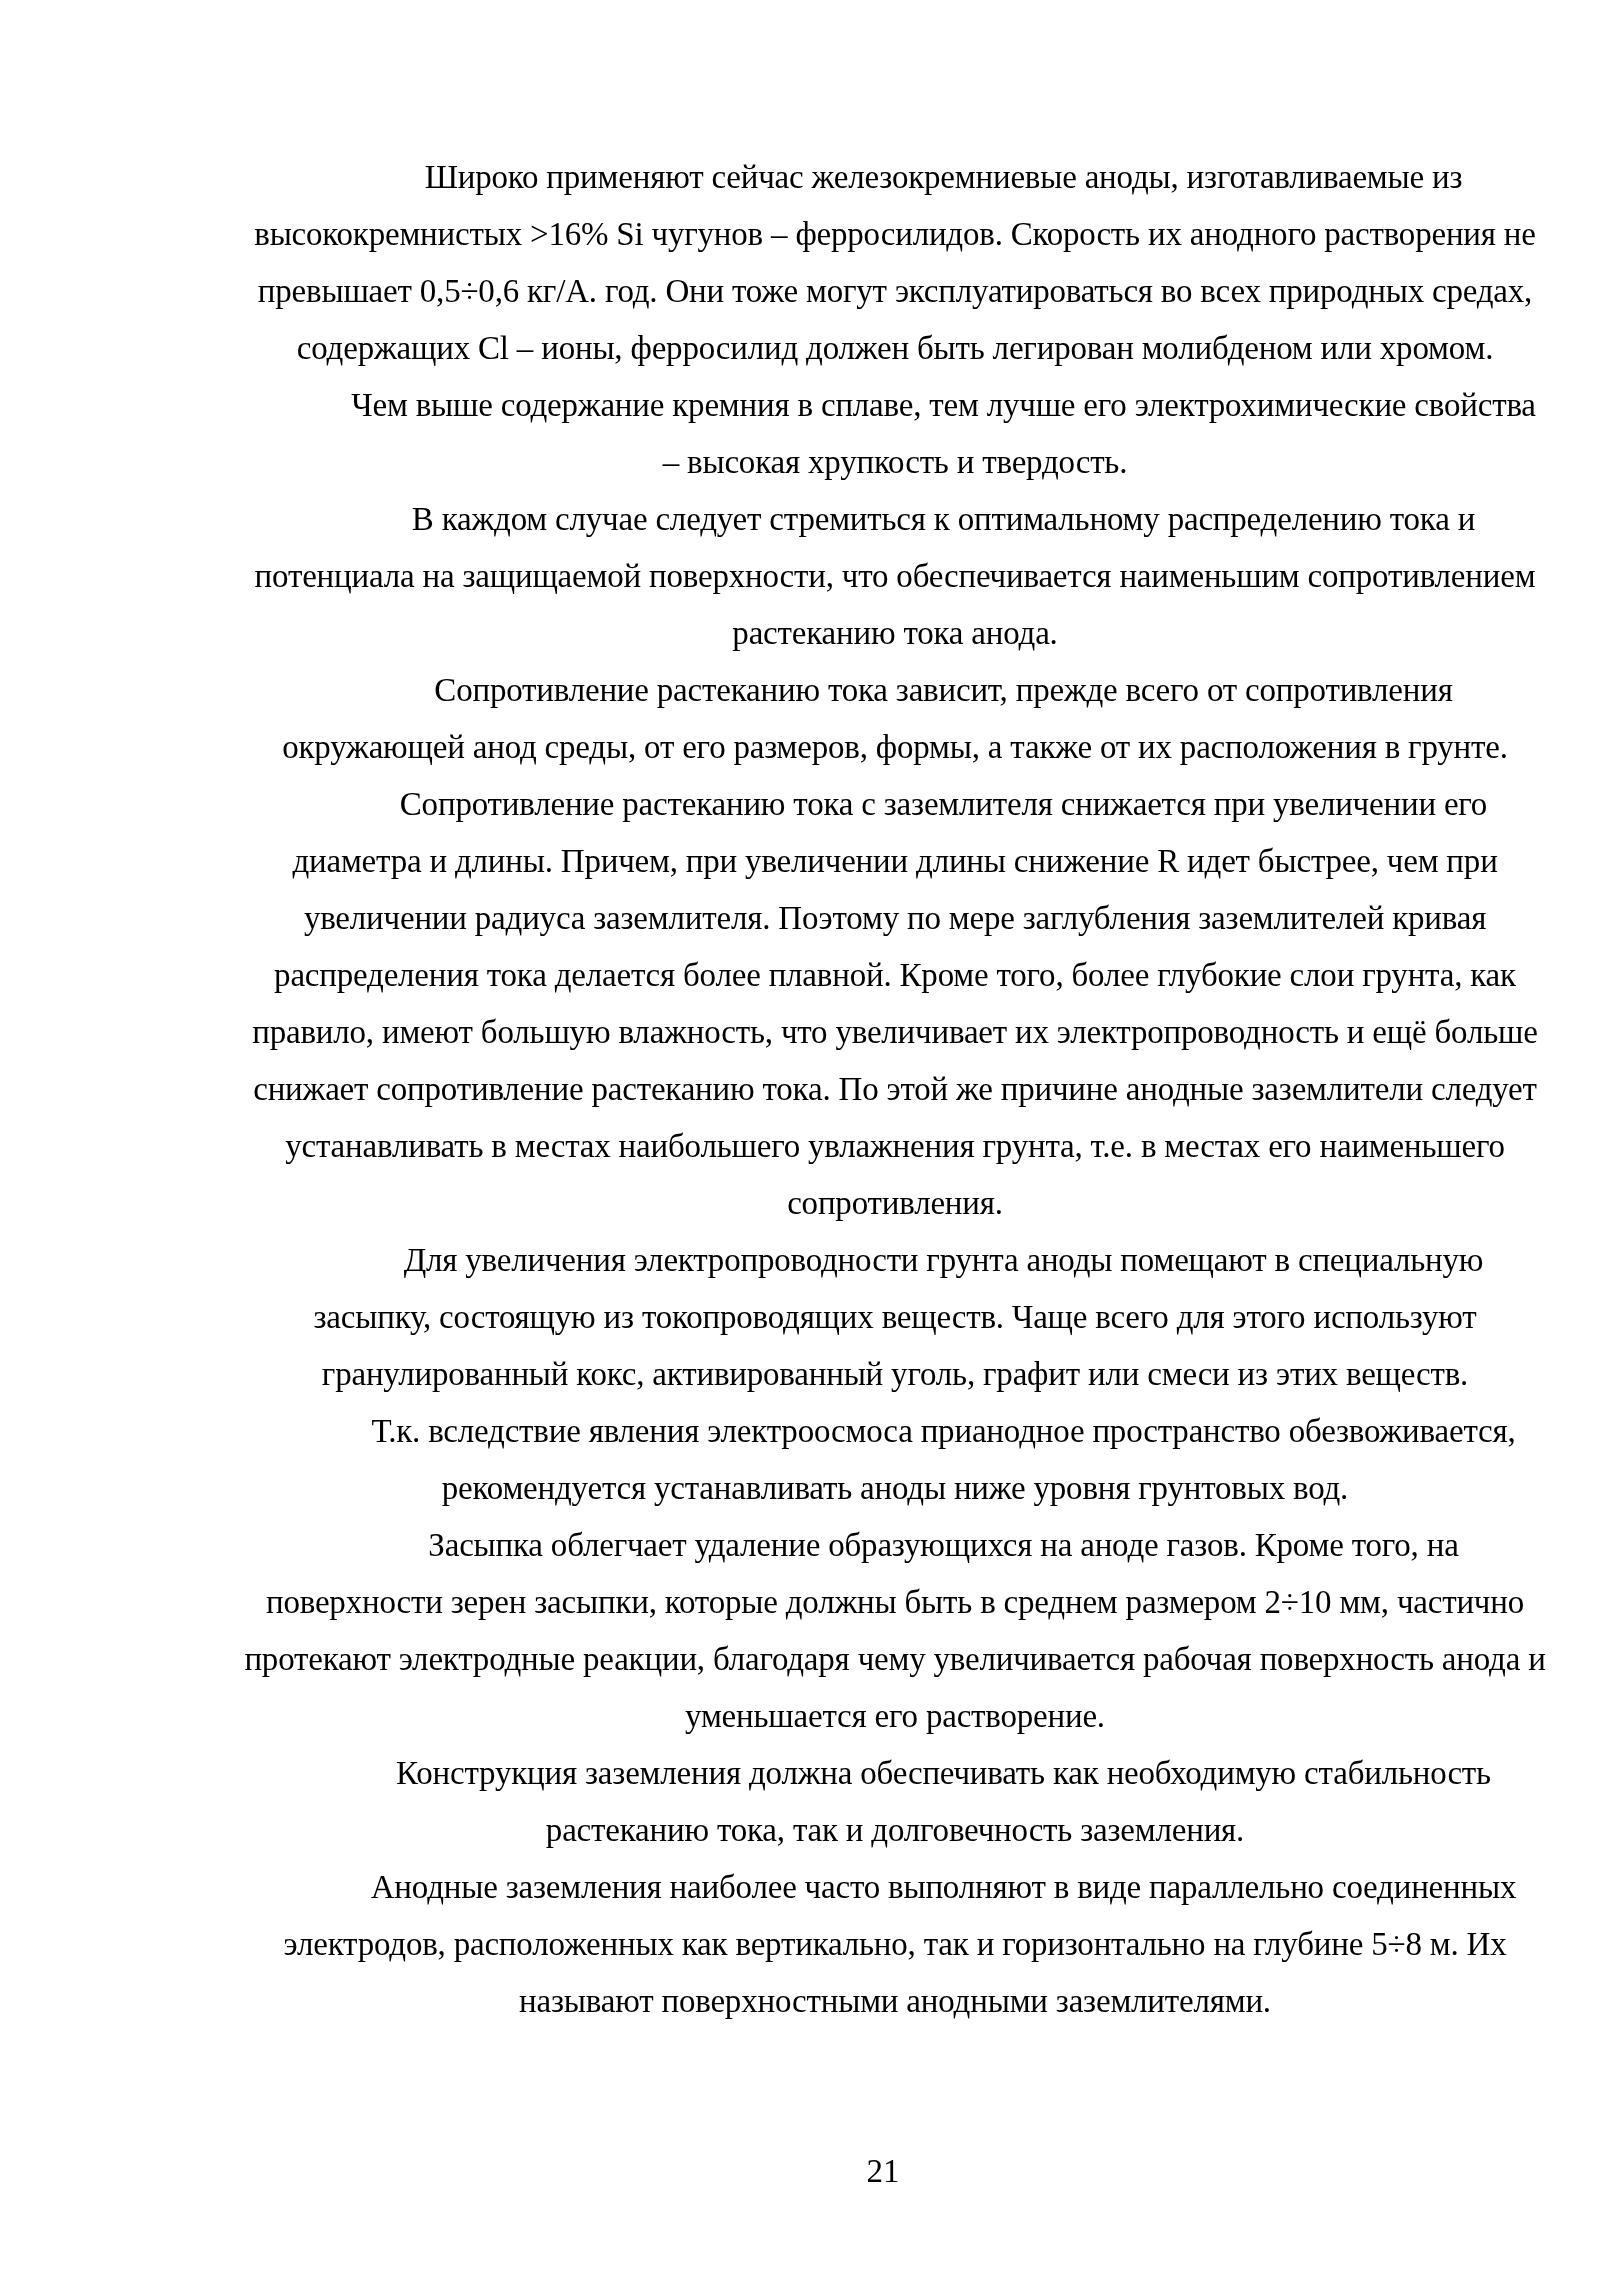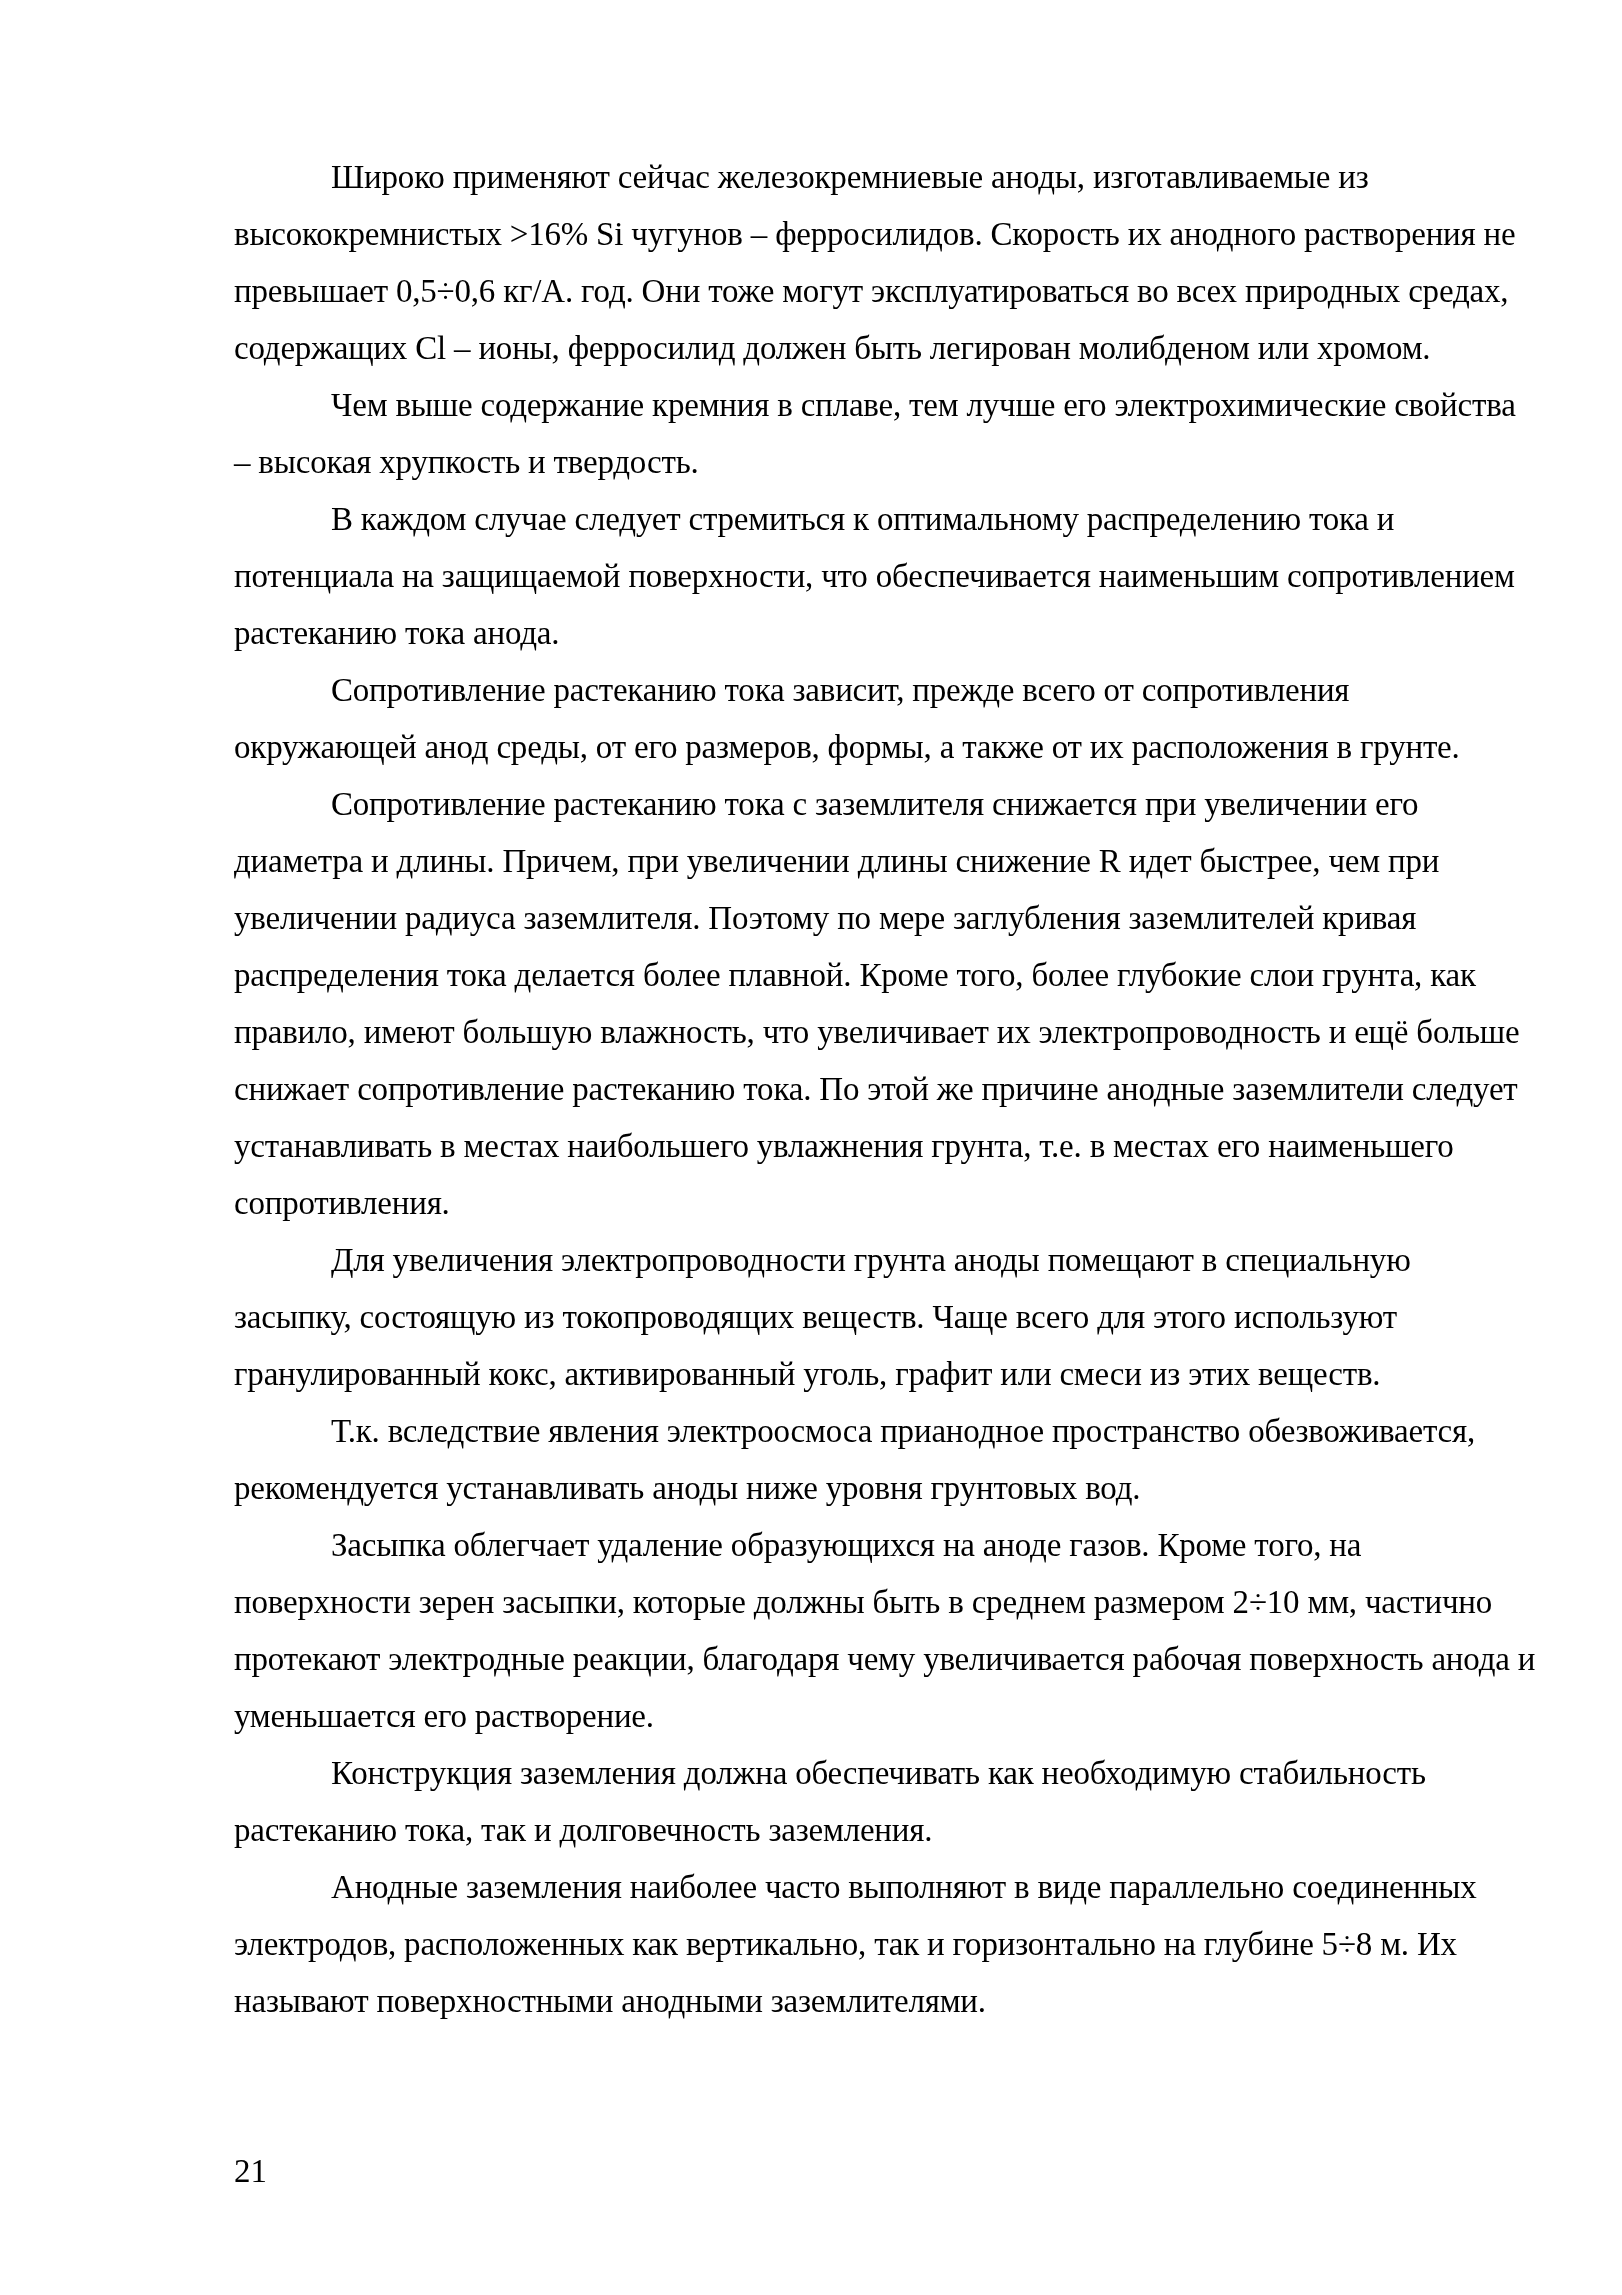--- a/index.html
+++ b/index.html
@@ -16,30 +16,30 @@
     position: absolute;
     left: 234px;
     top: 149px;
     width: 1322px;
     font-size: 33px;
   }
   .para { margin: 0; padding: 0; }
   .ln {
     line-height: 57px;
     white-space: nowrap;
-    text-align: left;
+    text-align: center;
     letter-spacing: -0.2px;
   }
   .fi { text-indent: 97px; }
   #page-footer {
     position: absolute;
     left: 234px;
     top: 2153px;
     width: 1298px;
-    text-align: left;
+    text-align: center;
     font-size: 33px;
     line-height: 37px;
   }
 </style>
 </head>
 <body style="background: rgb(255, 255, 255); color: rgb(0, 0, 0);">
 
 <div id="text-block">
 
   <div class="para">

